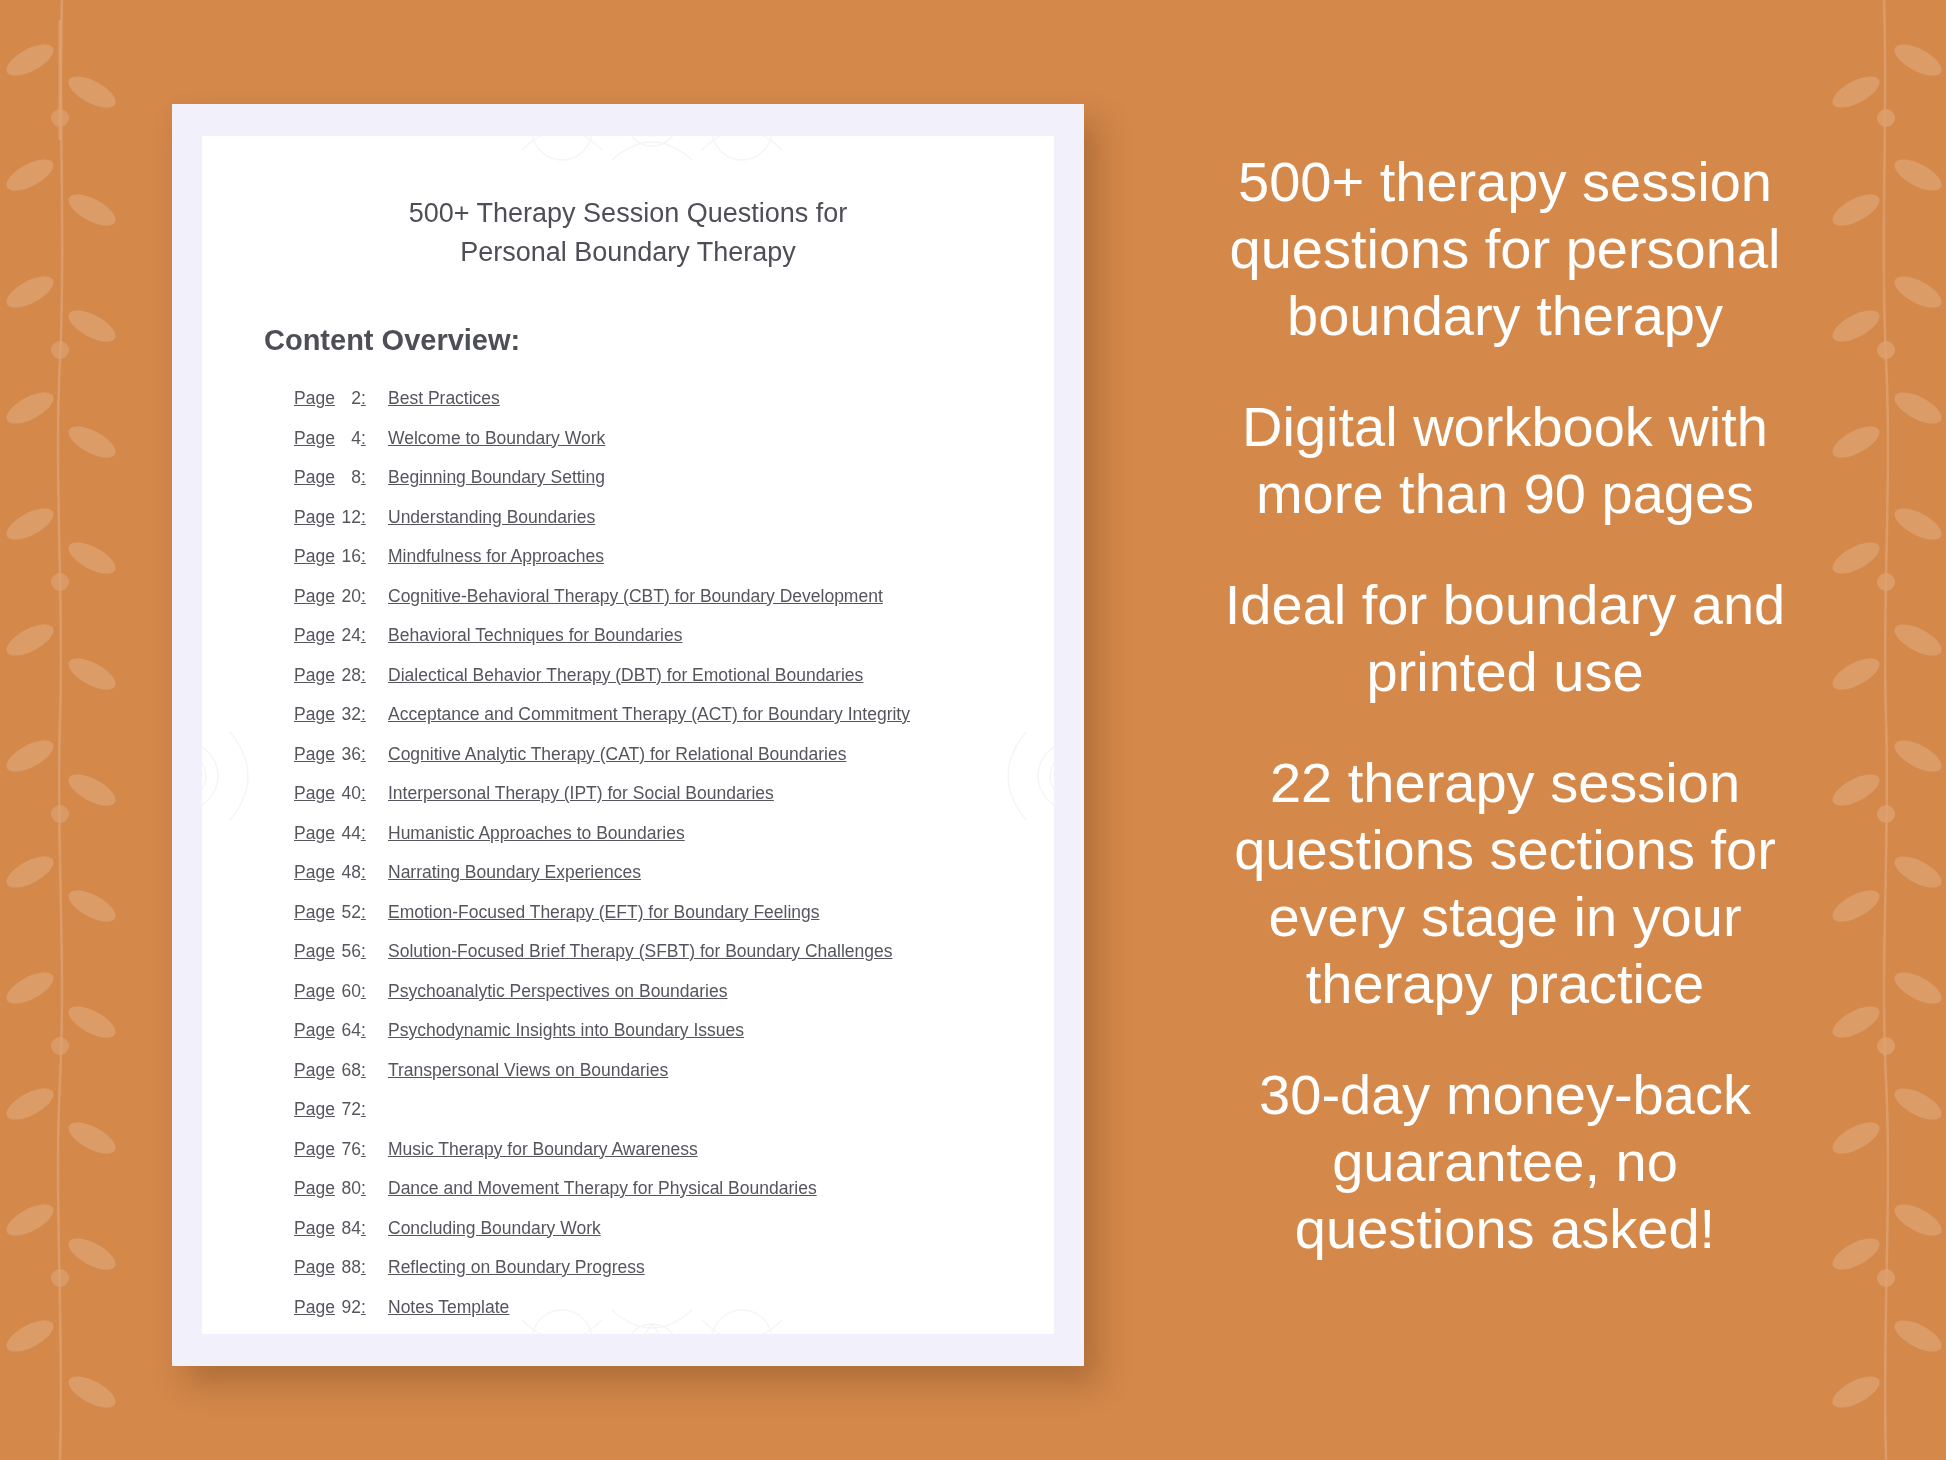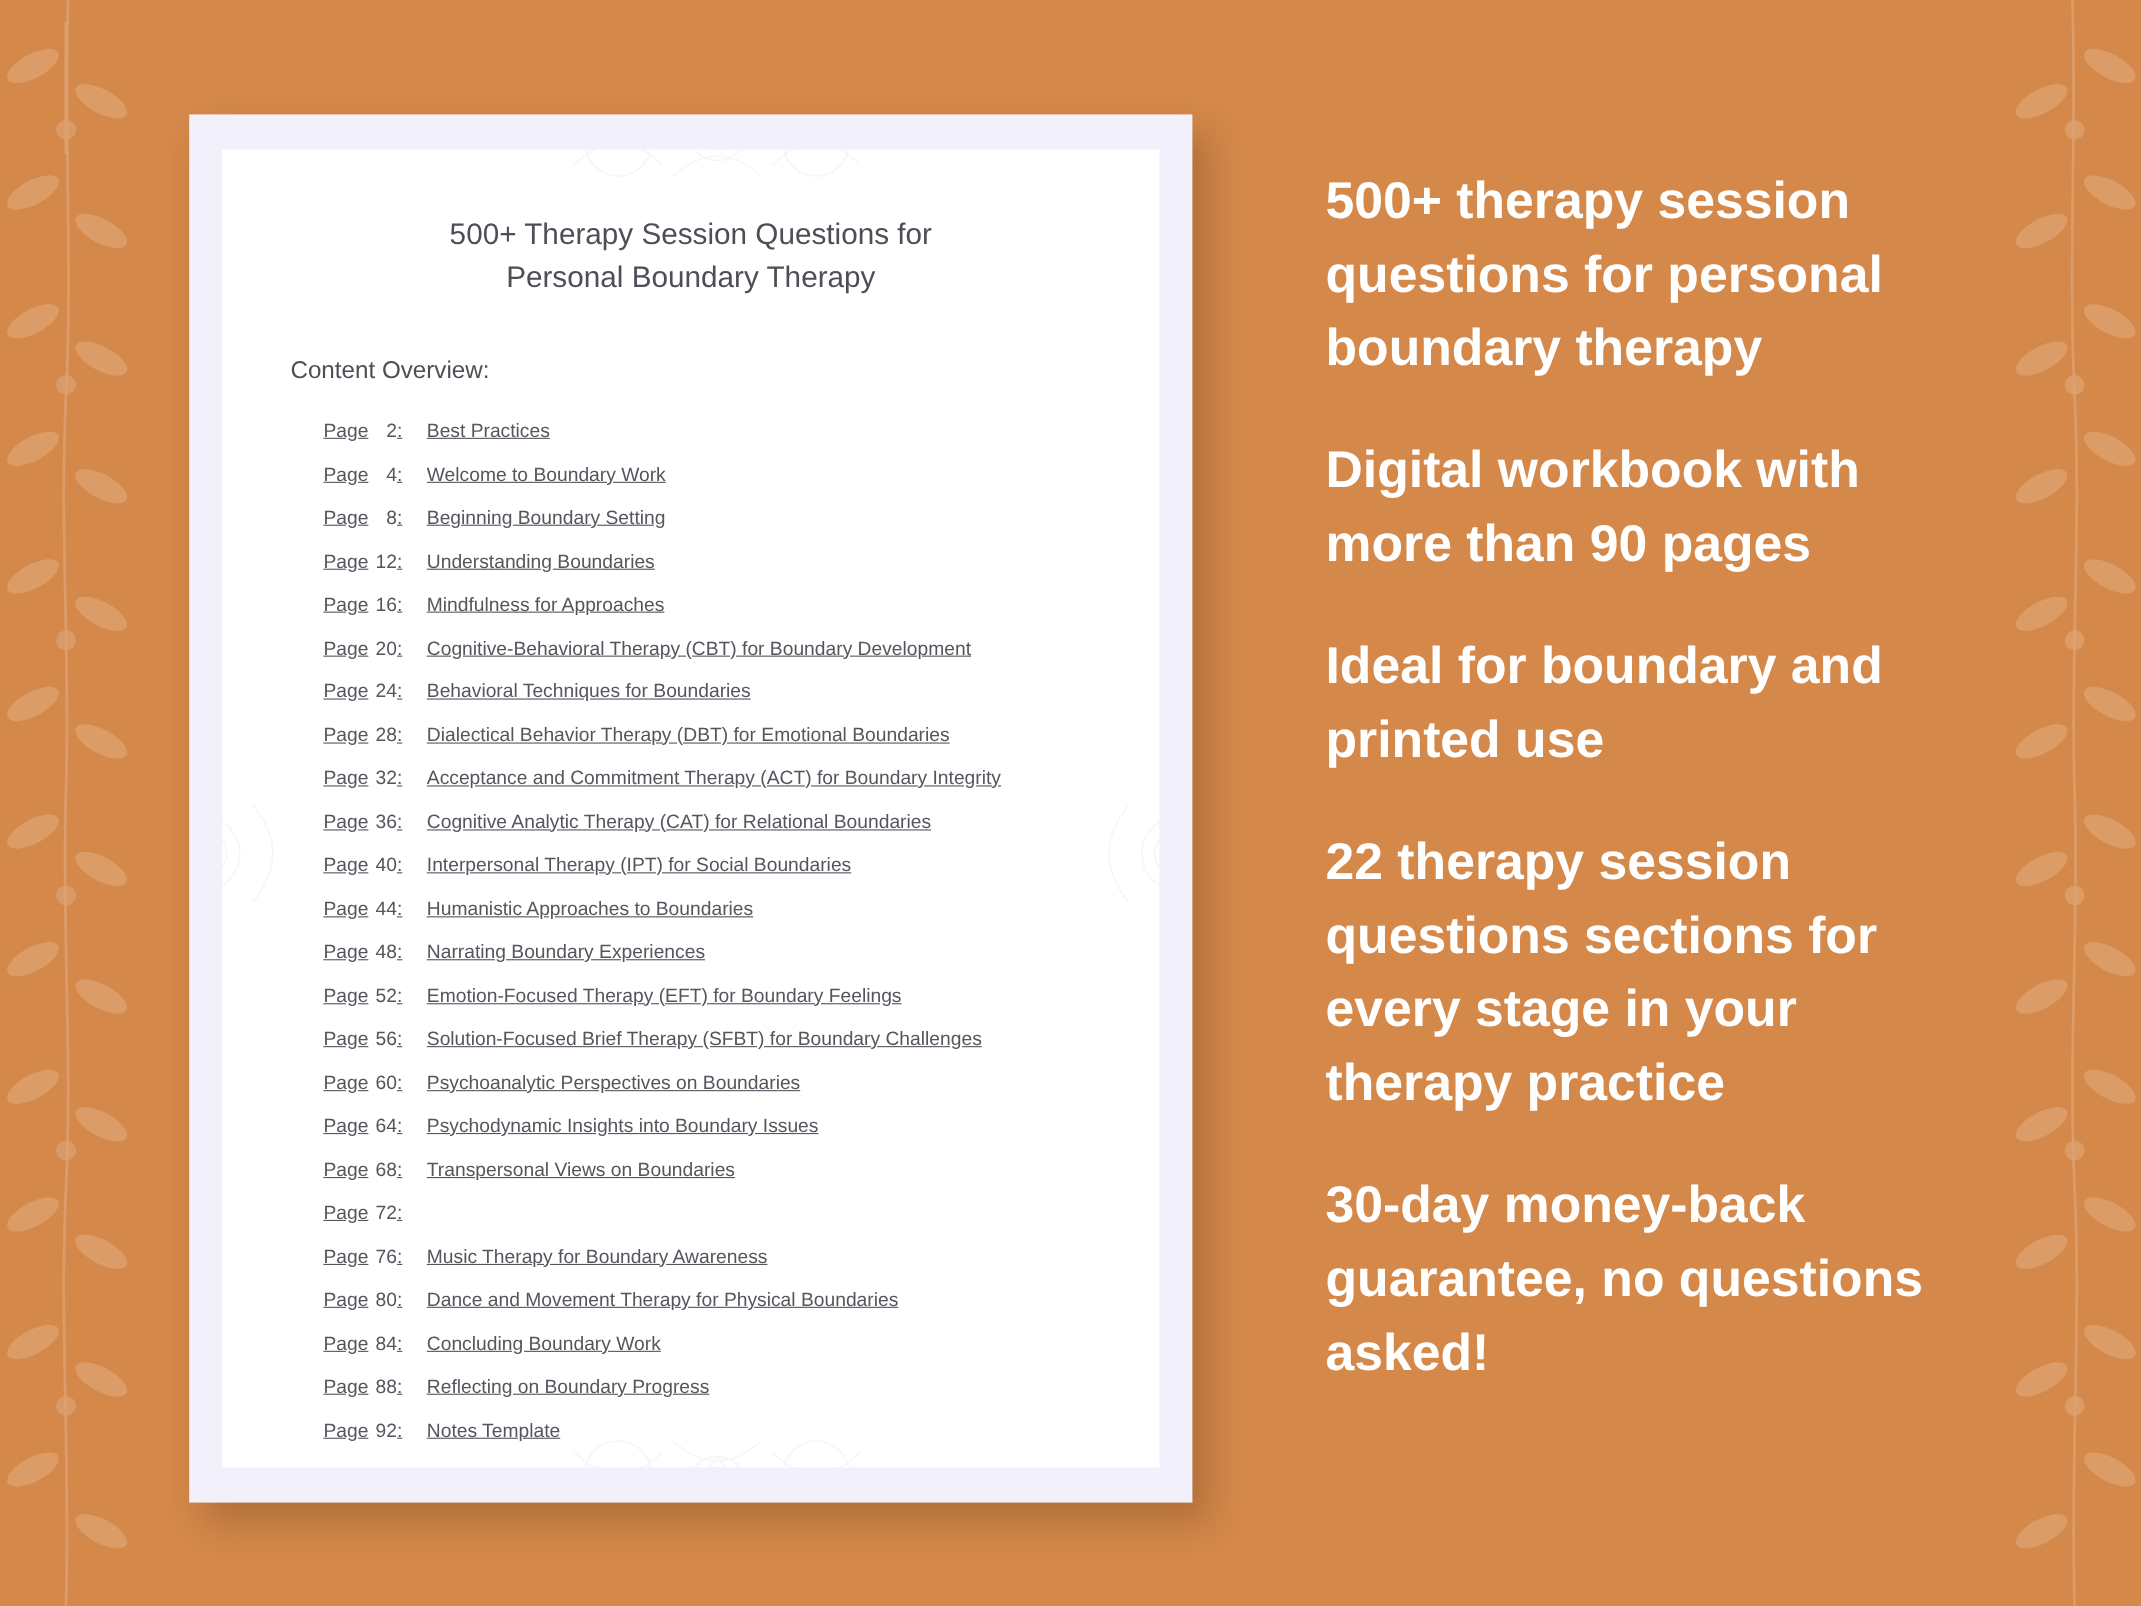--- a/index.html
+++ b/index.html
@@ -64,24 +64,25 @@
     color: #4e4e57;
     font-size: 27px;
     line-height: 39px;
     font-weight: 400;
     margin: 58px 90px 0 90px;
     position: relative;
     z-index: 2;
   }
   .doc-subtitle {
     color: #4e4e57;
-    font-size: 22px;
+    font-size: 29px;
     margin: 52px 0 16px 62px;
     position: relative;
     z-index: 2;
+    font-weight: bold;
   }
   .toc {
     margin: 22px 0 0 92px;
     position: relative;
     z-index: 2;
   }
   .toc-row {
     display: flex;
     font-size: 17.5px;
     color: #55555e;
@@ -105,23 +106,24 @@
   
   .promo {
     position: absolute;
     left: 1205px;
     top: 148px;
     width: 600px;
     color: #ffffff;
   }
   .promo p {
     margin: 0 0 44px 0;
-    font-size: 47px;
+    font-size: 56px;
     line-height: 67px;
-    font-weight: 700;
+    font-weight: 400;
+    text-align: center;
   }
   .promo p:last-child { margin-bottom: 0; }
 </style>
 </head>
 <body>
 
 <div class="floral-band left">
   <svg viewBox="0 0 120 1460" preserveAspectRatio="none" xmlns="http://www.w3.org/2000/svg">
     <g fill="#ffffff" opacity="0.55">
       <g id="leafcluster-l">

